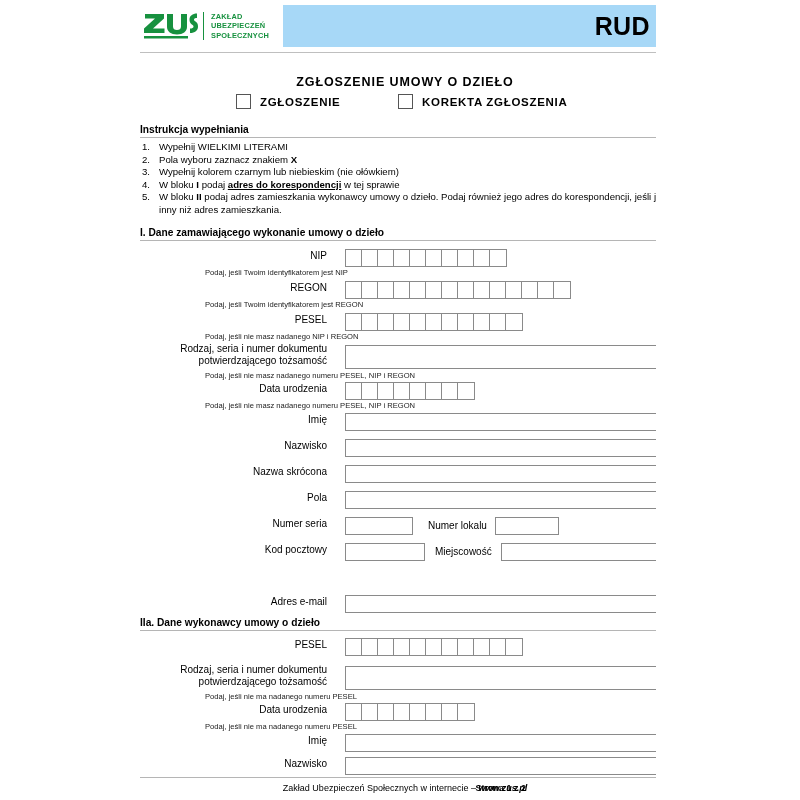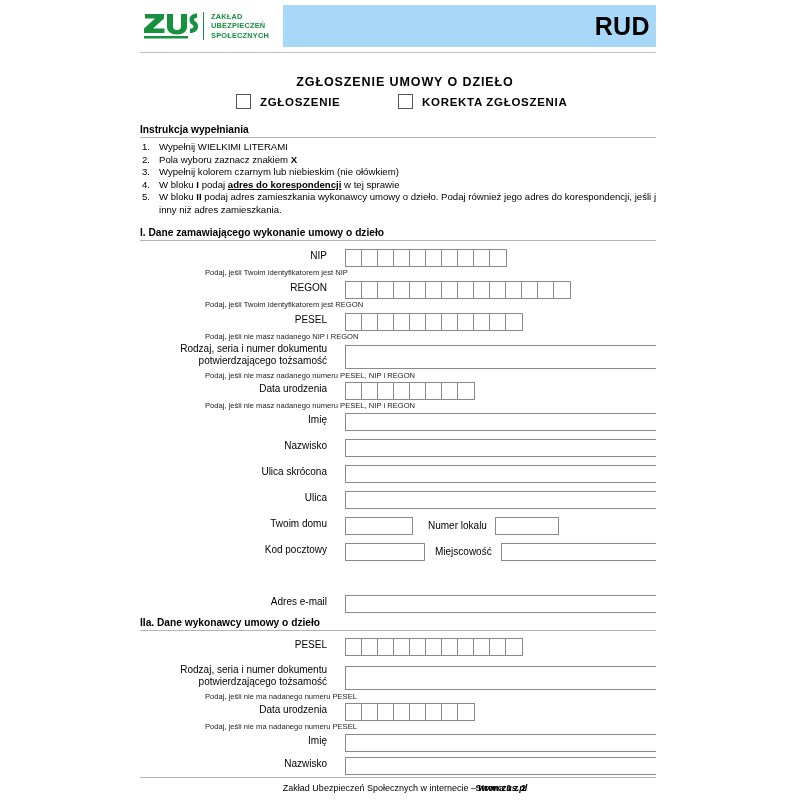--- a/index.html
+++ b/index.html
@@ -411,31 +411,31 @@
     <div class="flabel">Imię</div>
     <div class="fbox" style="left:205px;width:316px"></div>
   </div>
 
   <div class="frow" style="top:439px">
     <div class="flabel">Nazwisko</div>
     <div class="fbox" style="left:205px;width:316px"></div>
   </div>
 
   <div class="frow" style="top:465px">
-    <div class="flabel">Ulica skrócona</div>
+    <div class="flabel">Nazwa skrócona</div>
     <div class="fbox" style="left:205px;width:316px"></div>
   </div>
 
   <div class="frow" style="top:491px">
-    <div class="flabel">Ulica</div>
+    <div class="flabel">Pola</div>
     <div class="fbox" style="left:205px;width:316px"></div>
   </div>
 
   <div class="frow" style="top:517px">
-    <div class="flabel">Twoim domu</div>
+    <div class="flabel">Numer seria</div>
     <div class="fbox" style="left:205px;width:68px"></div>
     <div class="inline-label" style="left:288px">Numer lokalu</div>
     <div class="fbox" style="left:355px;width:64px"></div>
   </div>
 
   <div class="frow" style="top:543px">
     <div class="flabel">Kod pocztowy</div>
     <div class="fbox" style="left:205px;width:80px"></div>
     <div class="inline-label" style="left:295px">Miejscowość</div>
     <div class="fbox" style="left:361px;width:160px"></div>

